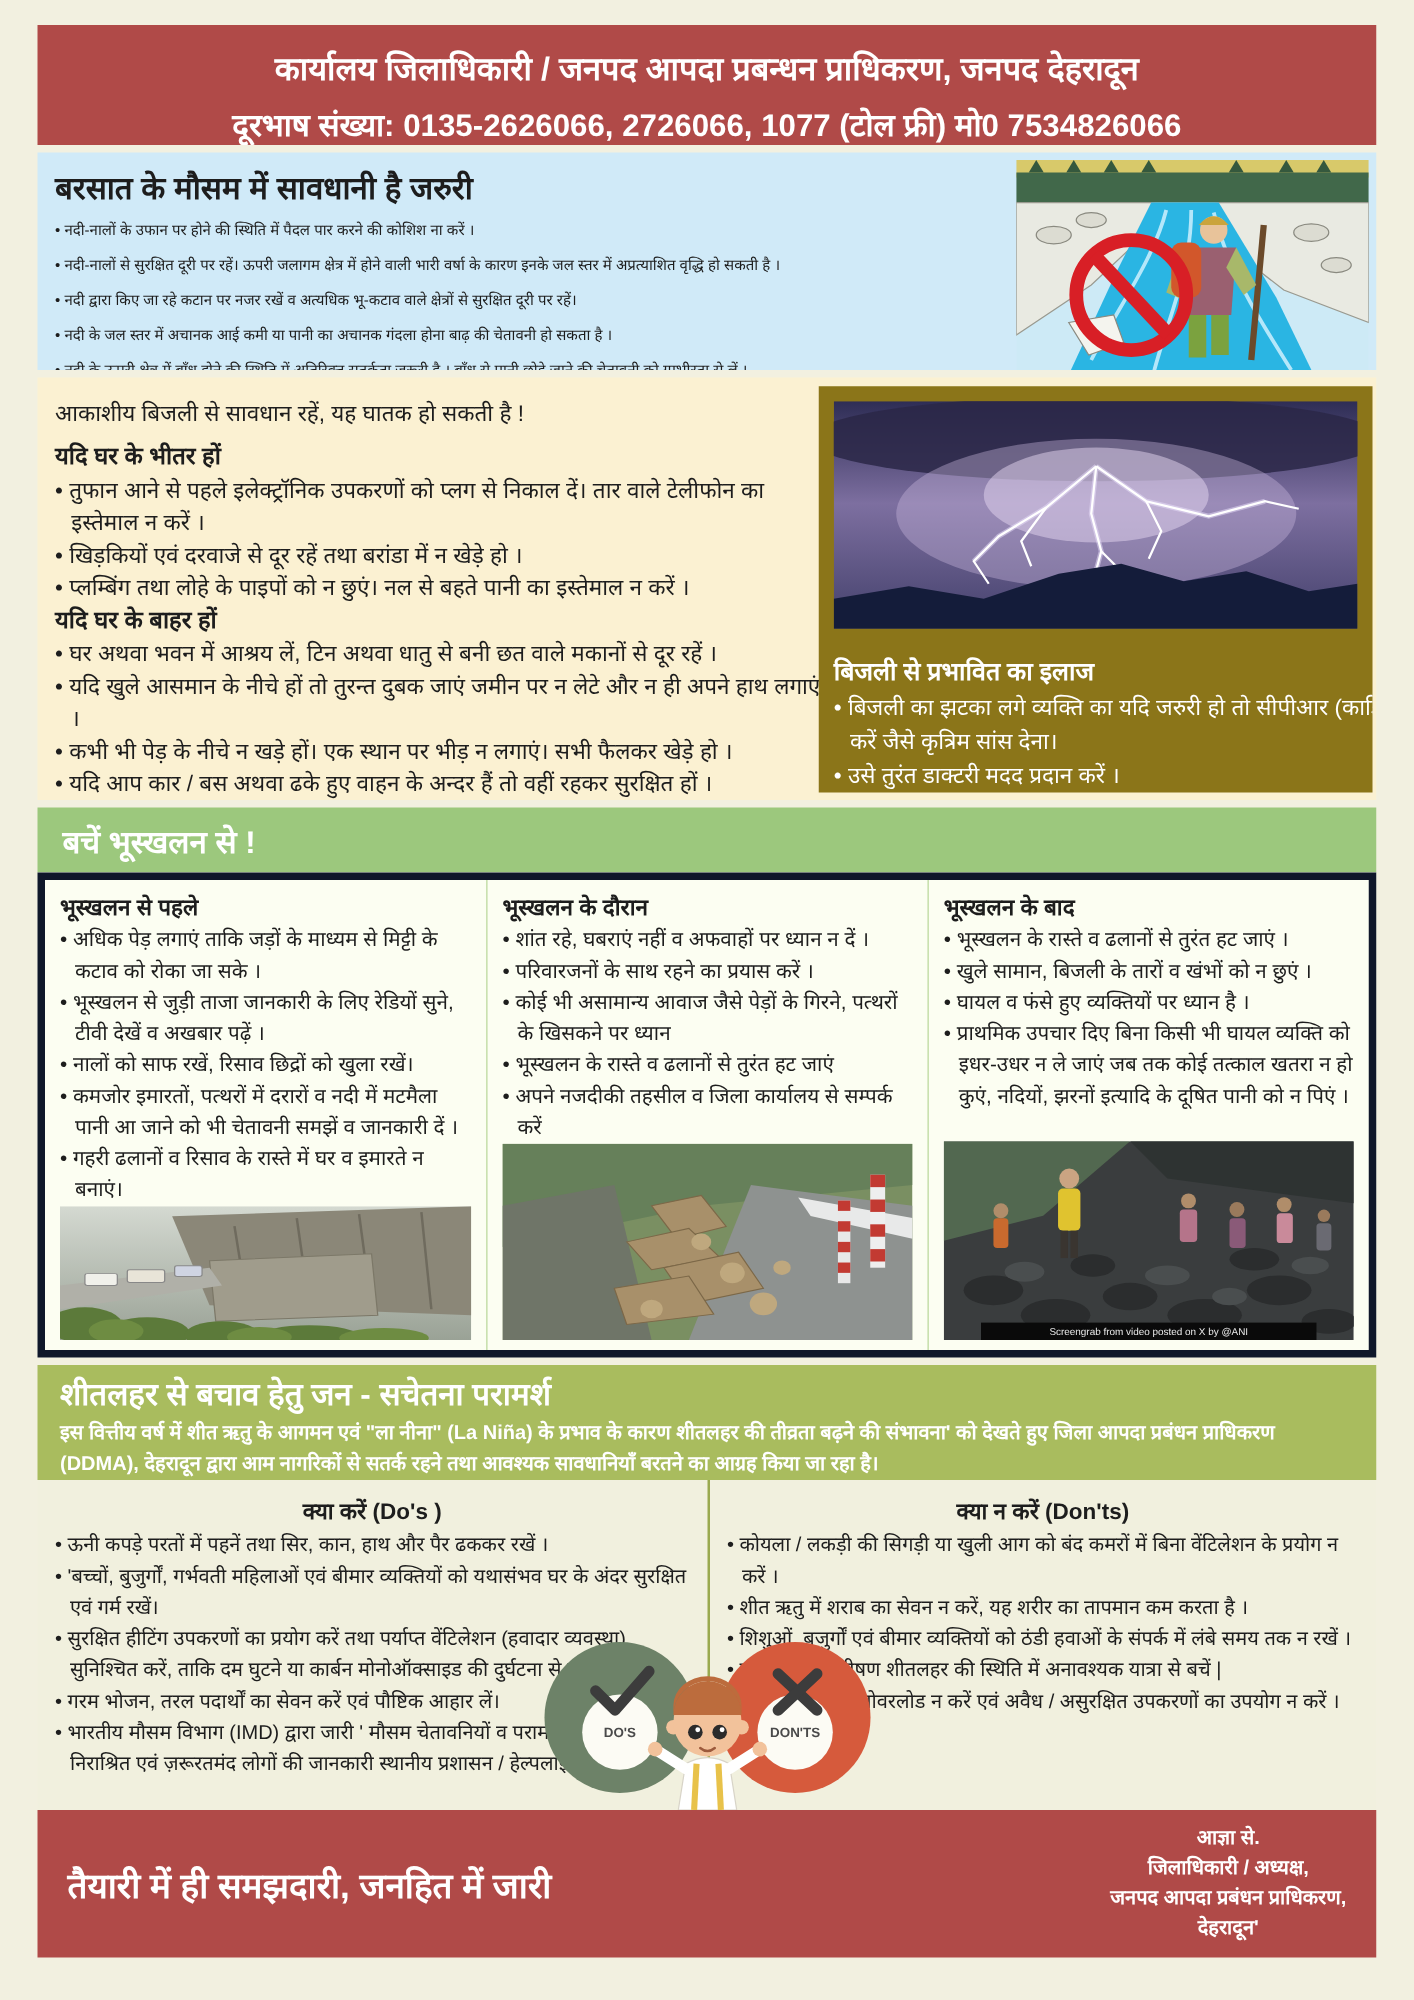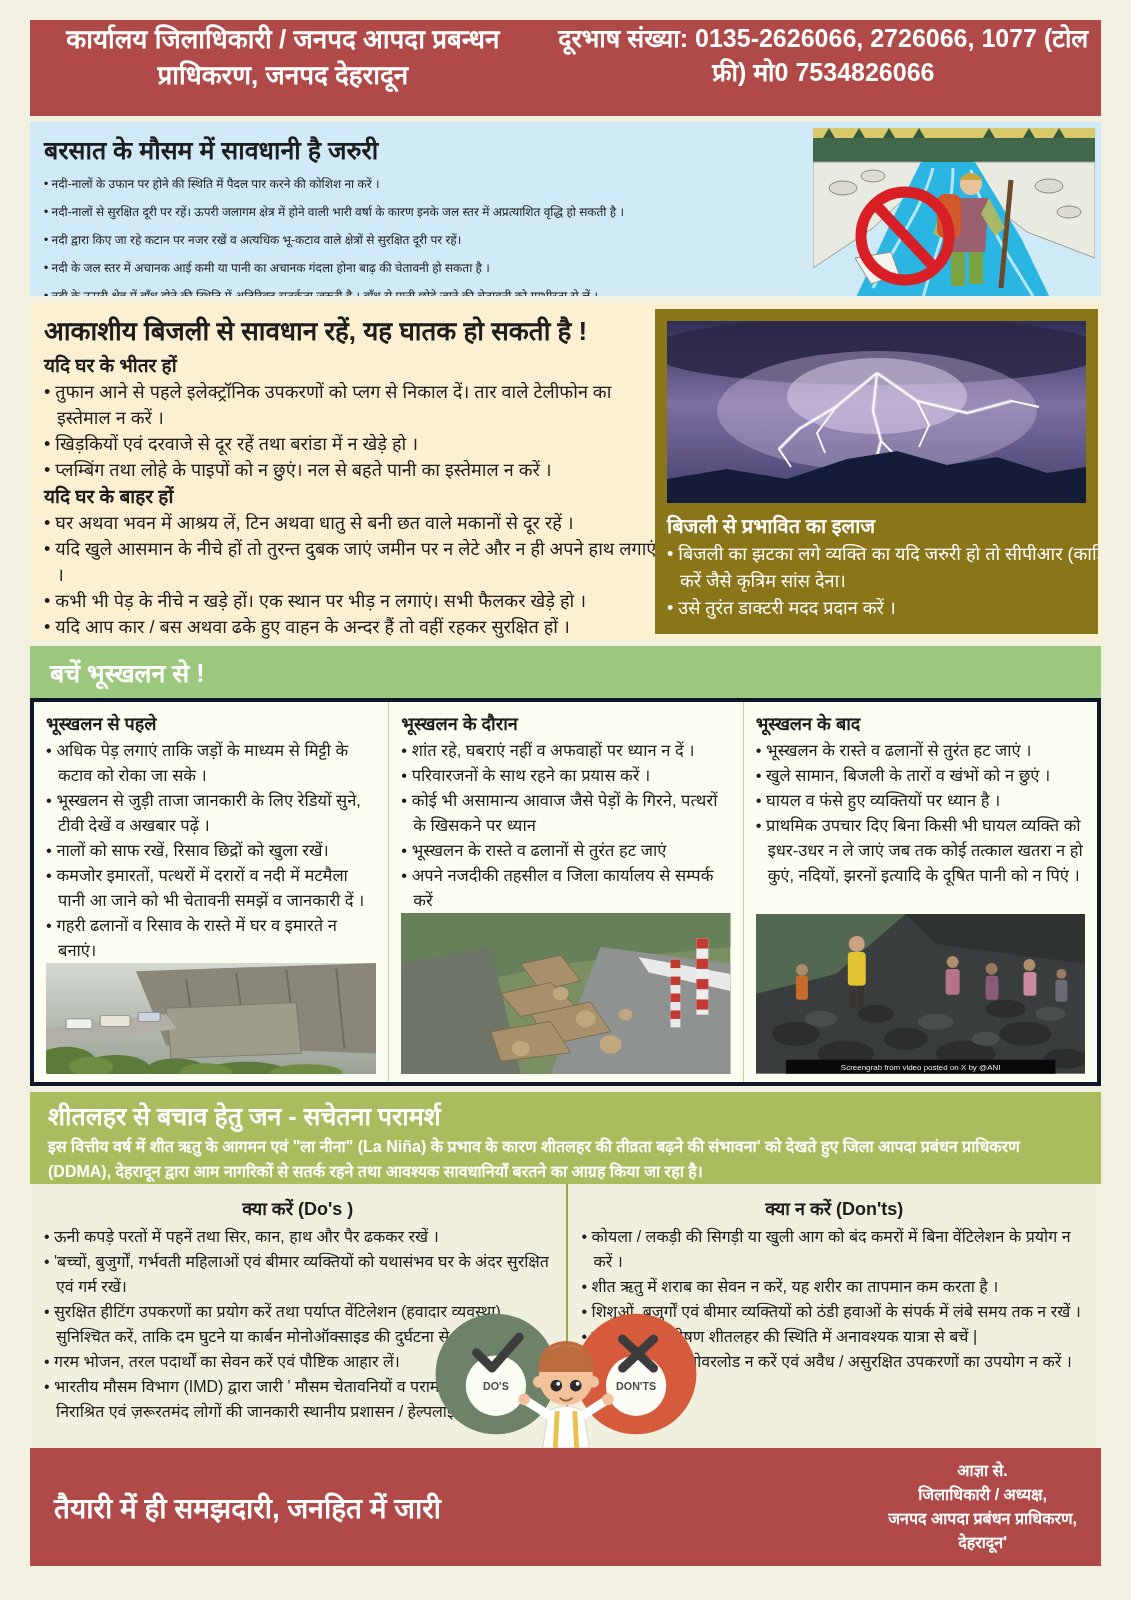--- a/index.html
+++ b/index.html
@@ -7,49 +7,49 @@
   body {
     font-family: "Liberation Sans", "DejaVu Sans", sans-serif;
     background:#f2f0e0;
     color:#1d1d1d;
   }
   .page { width:1131px; height:1600px; padding:20px 30px 14px 30px; background:#f2f0e0; overflow:hidden; }
   .gap { height:6px; }
 
   
   .hdr { height:96px; background:#b04a48; color:#fff; text-align:center;
-         display:flex; flex-direction:row; justify-content:flex-end; gap:10px; overflow:hidden; }
+         display:flex; flex-direction:column; justify-content:flex-end; gap:10px; overflow:hidden; }
   .hdr .l1 { font-size:26px; font-weight:bold; }
   .hdr .l2 { font-size:25px; font-weight:bold; }
 
   
   .rain { height:174px; background:#d0eaf8; position:relative; padding:10px 14px; overflow:hidden; }
   .rain h2 { font-size:25px; font-weight:bold; margin-bottom:4px; }
   .rain ul { list-style:none; width:775px; }
   .rain li { font-size:12px; line-height:28px; padding-left:14px; text-indent:-14px; }
   li::before { content:"• "; }
   .rain-art { position:absolute; top:6px; right:6px; width:282px; height:176px; }
 
   
   .light { height:338px; background:#fbf1d2; position:relative; padding:8px 14px; overflow:hidden; }
-  .light h2 { font-size:26px; font-weight:bold; line-height:42px; }
+  .light h2 { font-size:18px; font-weight:normal; line-height:42px; }
   .light h3 { font-size:19px; font-weight:bold; line-height:27px; }
   .light ul { list-style:none; width:618px; }
   .light li { font-size:18px; line-height:26px; padding-left:13px; text-indent:-13px; }
   .treat-box { position:absolute; top:7px; right:3px; width:443px; height:325px;
                background:#8b7519; padding:12px; overflow:hidden; }
   .treat-box svg.lphoto { display:block; width:419px; height:182px; }
-  .treat-box h3 { color:#fff; font-size:20px; font-weight:bold; margin-top:8px; line-height:30px; }
+  .treat-box h3 { color:#fff; font-size:20px; font-weight:bold; margin-top:20px; line-height:30px; }
   .treat-box ul { list-style:none; }
   .treat-box li { color:#fff; font-size:18px; line-height:27px; padding-left:13px; text-indent:-13px; }
 
   
   .ls-banner { height:52px; background:#9cc87d; display:flex; align-items:center; padding-left:20px; }
   .ls-banner h2 { color:#fff; font-size:25px; font-weight:bold;text-align:right; }
-  .ls-content { height:388px; background:#fcfef2; display:flex; border:4px solid #0f172a; overflow:hidden; }
+  .ls-content { height:388px; background:#fcfef2; display:flex; border:6px solid #0f172a; overflow:hidden; }
   .ls-col { width:33.333%; padding:8px 12px 8px 12px; display:flex; flex-direction:column; }
   .ls-col + .ls-col { border-left:1px solid #b9d89b; }
   .ls-col h3 { font-size:18px; font-weight:bold; line-height:28px; }
   .ls-col ul { list-style:none; }
   .ls-col li { font-size:16.5px; line-height:25px; padding-left:12px; text-indent:-12px; }
   .ls-photo { margin-top:auto; width:100%; display:block; }
 
   
   .cw-banner { height:92px; background:#a9bc5e; color:#fff; padding:6px 18px; overflow:hidden; }
   .cw-banner h2 { font-size:25px; font-weight:bold; line-height:36px; }

